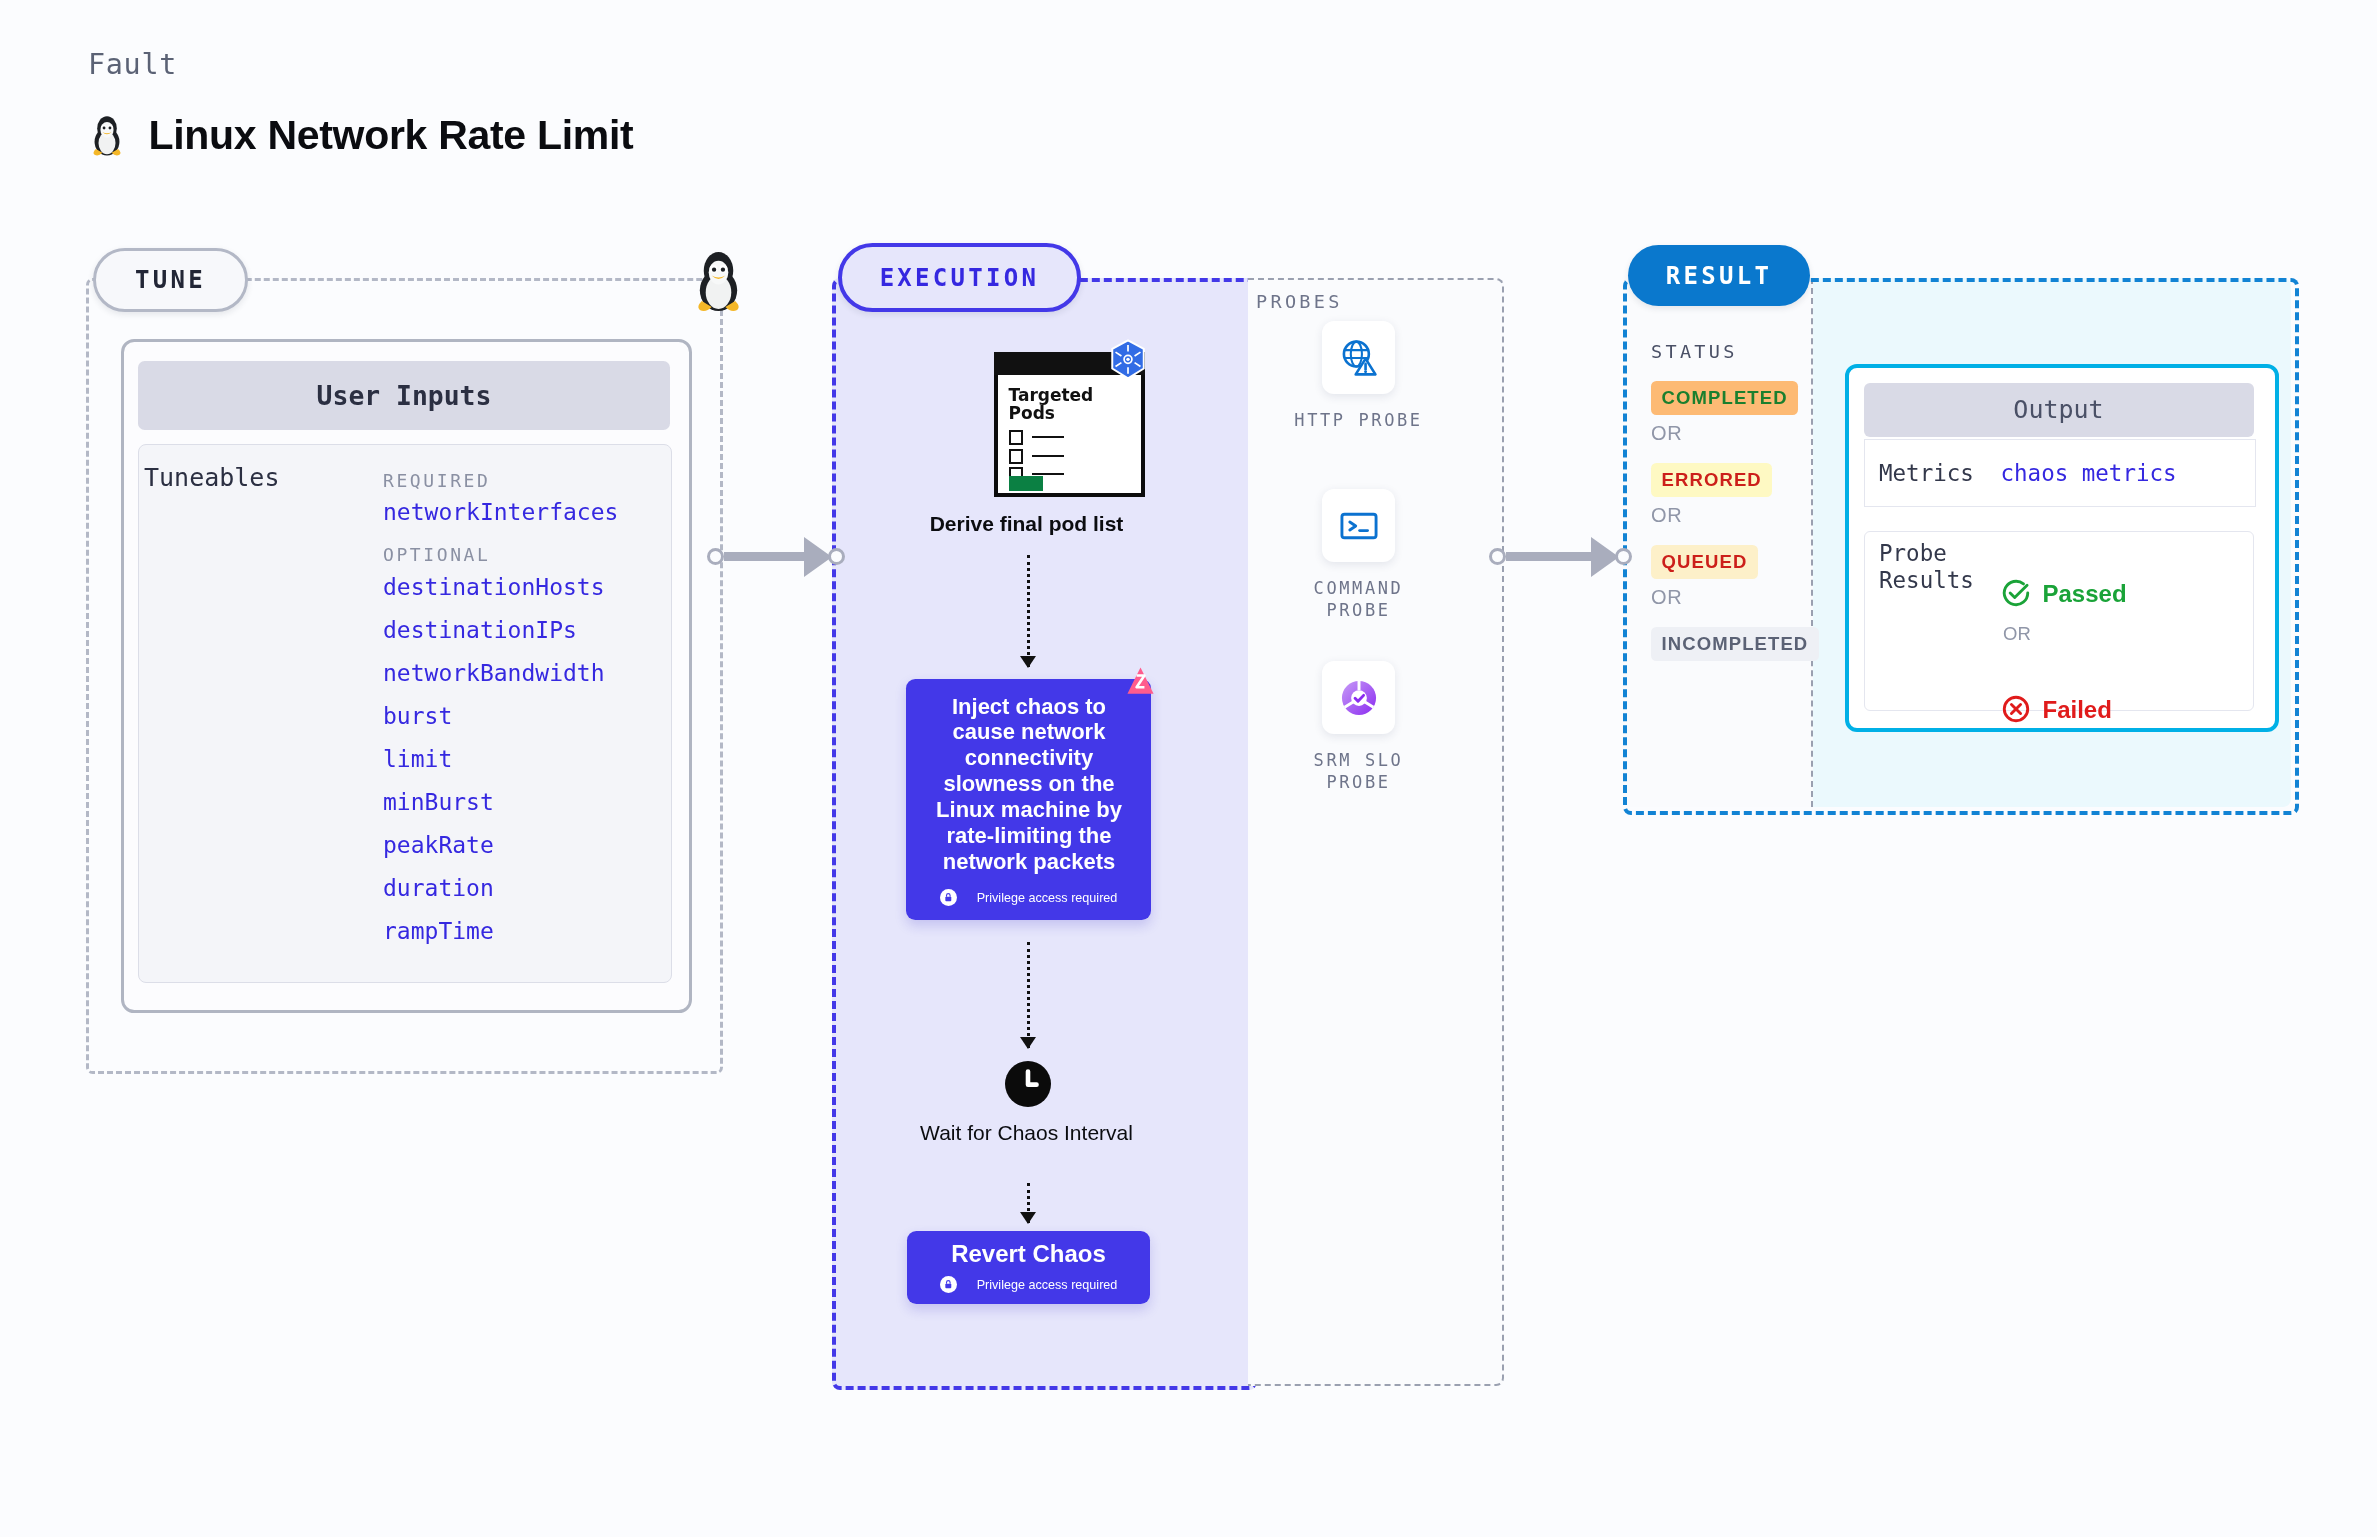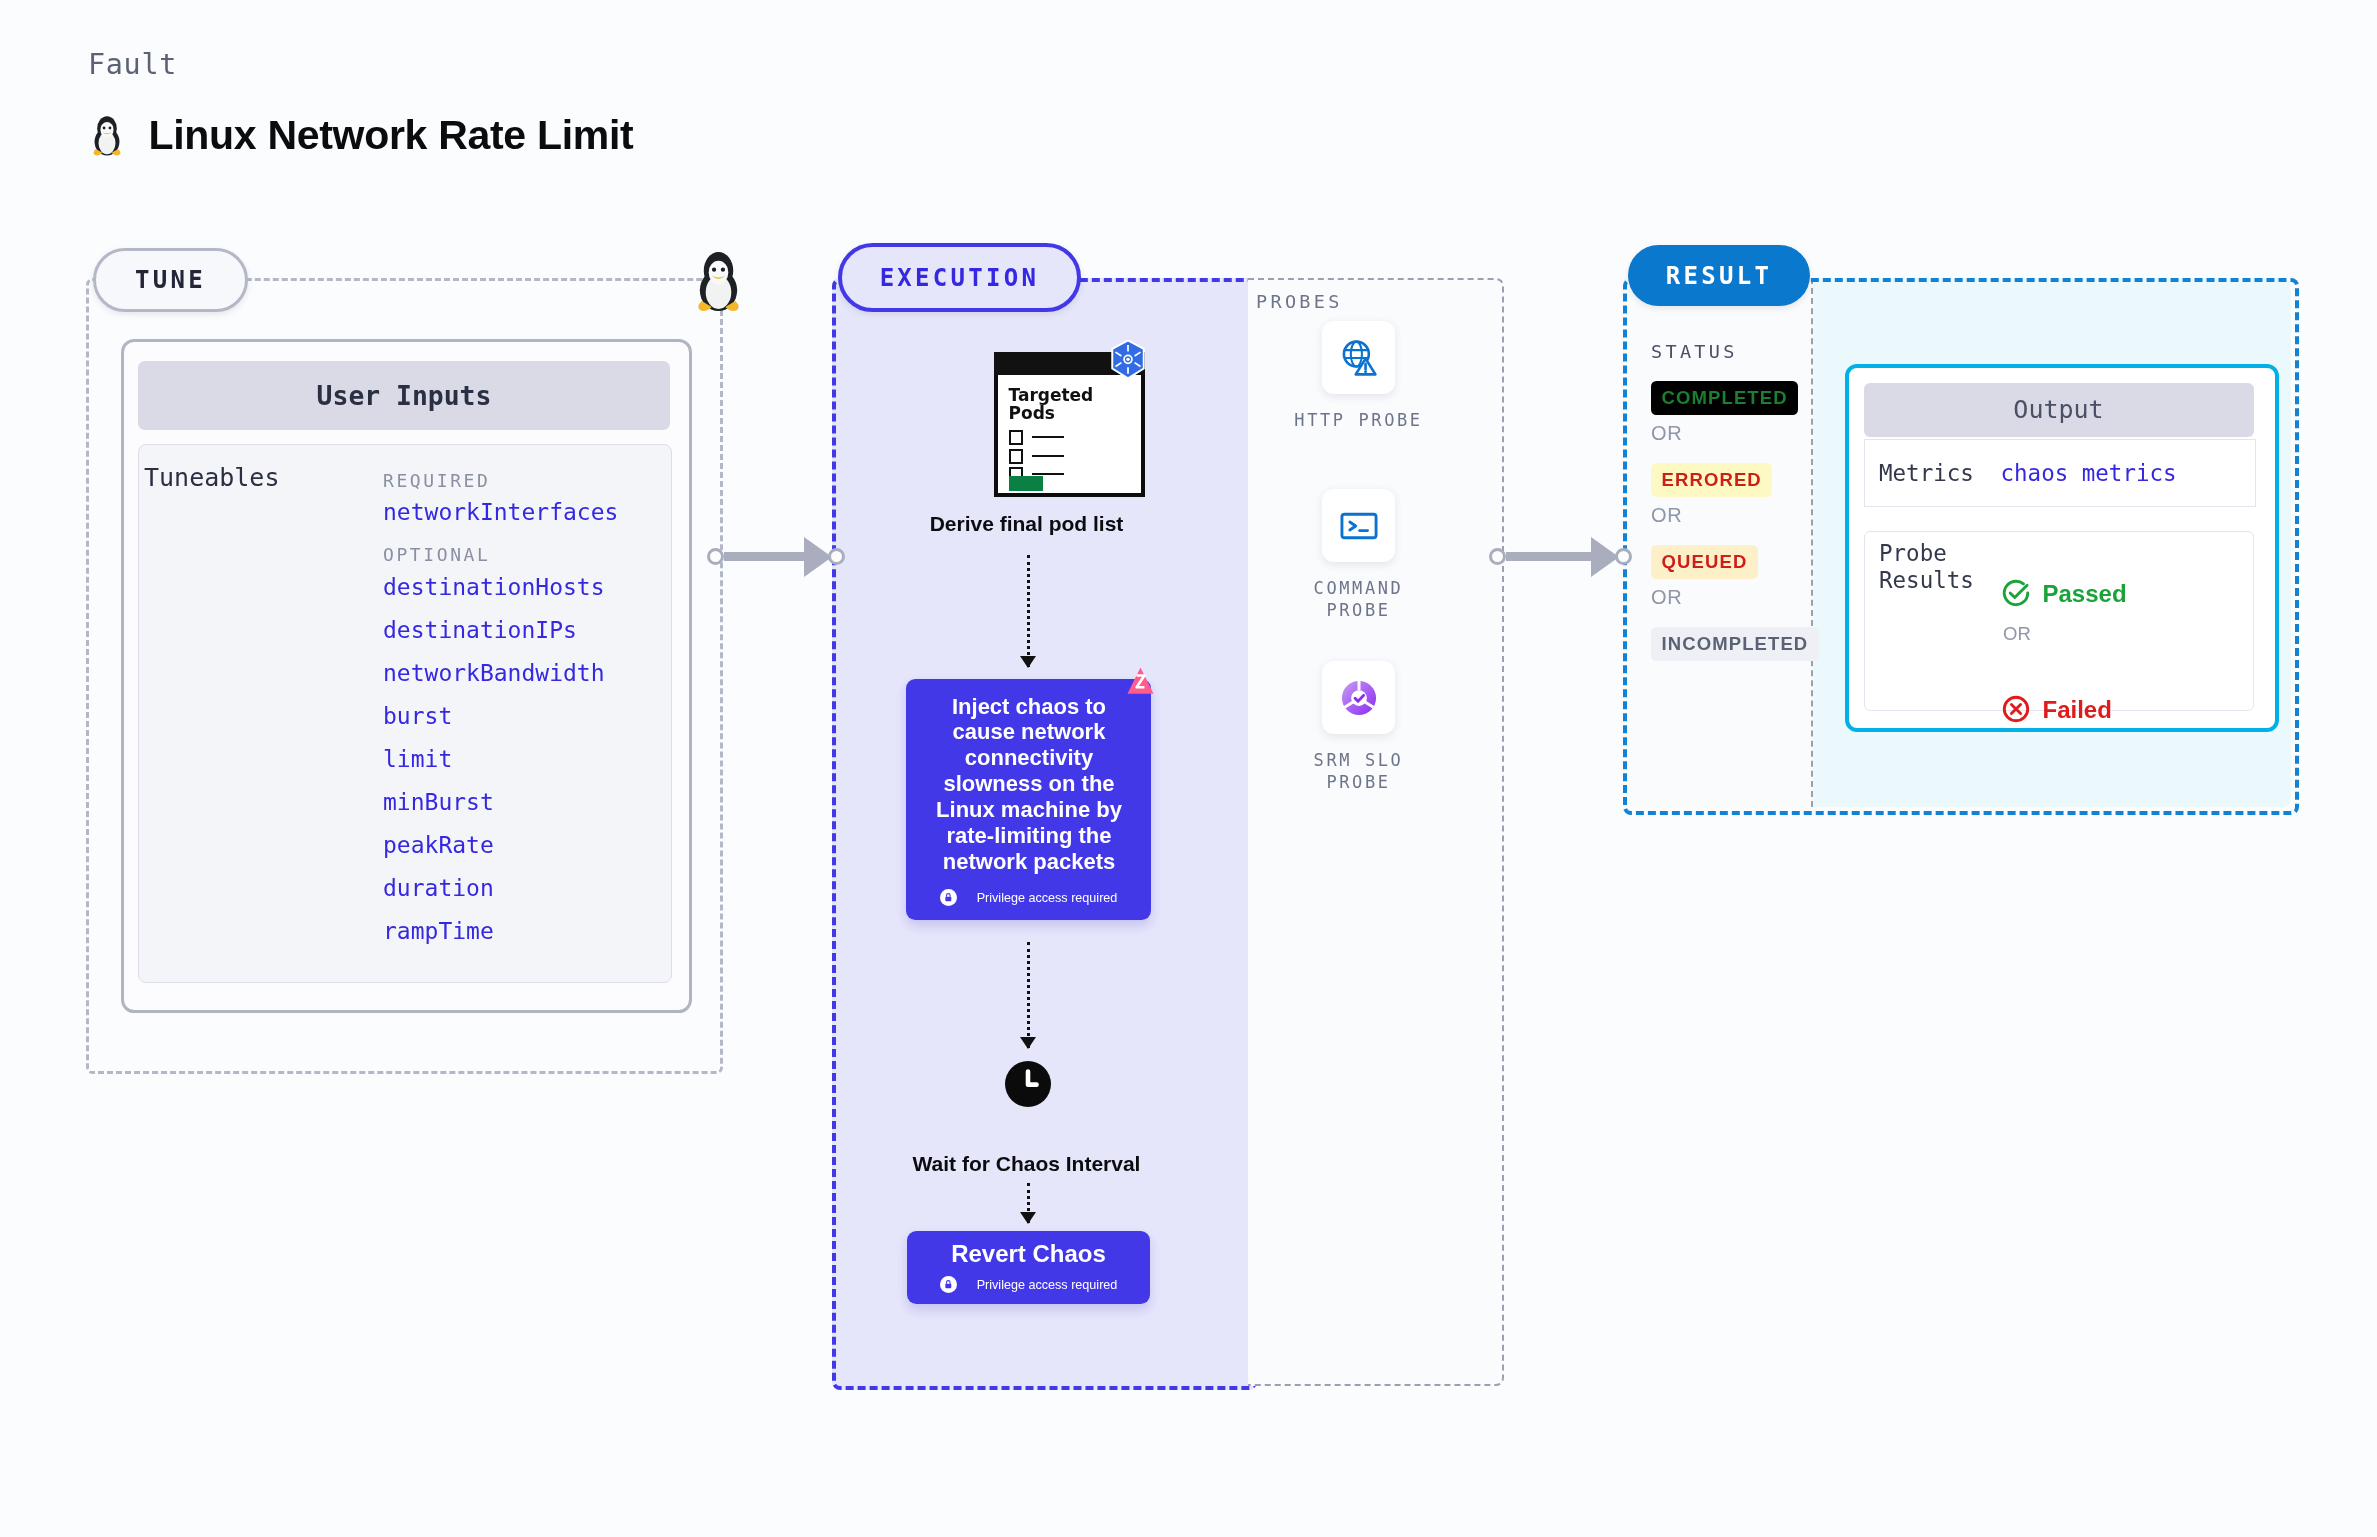--- a/index.html
+++ b/index.html
@@ -120,22 +120,22 @@
   }
   #chaos-priv{position:absolute;left:0;top:210px;width:245px;}
   .priv-icon{
     width:17px;height:17px;border-radius:50%;background:#fff;
     display:flex;align-items:center;justify-content:center;
   }
   .priv-text{color:#fff;font-size:12.6px;font-weight:400;}
 
   #clock-icon{left:1005px;top:1061px;width:46px;height:46px;}
   #wait-caption{
-    left:876px;top:1152px;width:301px;text-align:center;
-    font-size:21px;font-weight:700;color:#0b0c10;line-height:1.18;
+    left:876px;top:1121px;width:301px;text-align:center;
+    font-size:21px;font-weight:400;color:#0b0c10;line-height:1.18;
   }
 
   #revert-box{
     left:907px;top:1231px;width:243px;height:73px;
     background:#4338e8;border-radius:9.3px;
     box-shadow:0 5.3px 12px rgba(50,40,200,.18);
   }
   #revert-title{
     position:absolute;left:0;top:9.3px;width:243px;text-align:center;
     color:#fff;font-weight:700;font-size:24px;
@@ -491,20 +491,20 @@
     <span class="conn-head"></span>
     <span class="conn-dot" style="margin-left:-4px"></span>
 </div>
 <div class="abs conn" style="left:1489px;top:542px;">
   <span class="conn-dot"></span>
     <span class="conn-bar" style="width:86px"></span>
     <span class="conn-head"></span>
     <span class="conn-dot" style="margin-left:-4px"></span>
 </div>
 
-<div class="status-badge" style="top: 381px; background: #000000; color: rgb(26, 127, 46);">COMPLETED</div>
+<div class="status-badge" style="top: 381px; background: #fdba74; color: rgb(26, 127, 46);">COMPLETED</div>
 <div class="status-or" style="top: 422px;">OR</div>
 <div class="status-badge" style="top: 463px; background: #fef9c3; color: rgb(204, 31, 26);">ERRORED</div>
 <div class="status-or" style="top: 504px;">OR</div>
 <div class="status-badge" style="top: 545px; background: rgb(253, 240, 201); color: rgb(204, 31, 26);">QUEUED</div>
 <div class="status-or" style="top: 586px;">OR</div>
 <div class="status-badge" style="top: 627px; background: rgb(238, 240, 245); color: rgb(91, 98, 117);">INCOMPLETED</div>
 
 
 </body></html>

